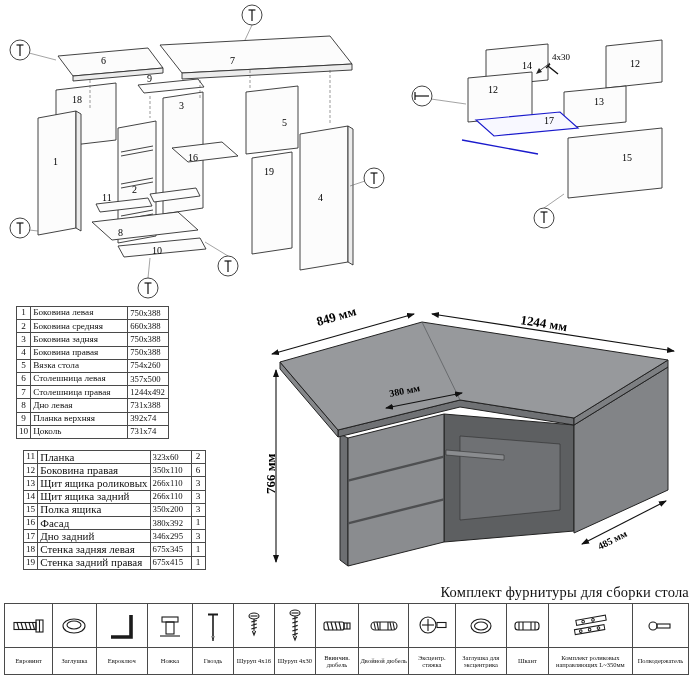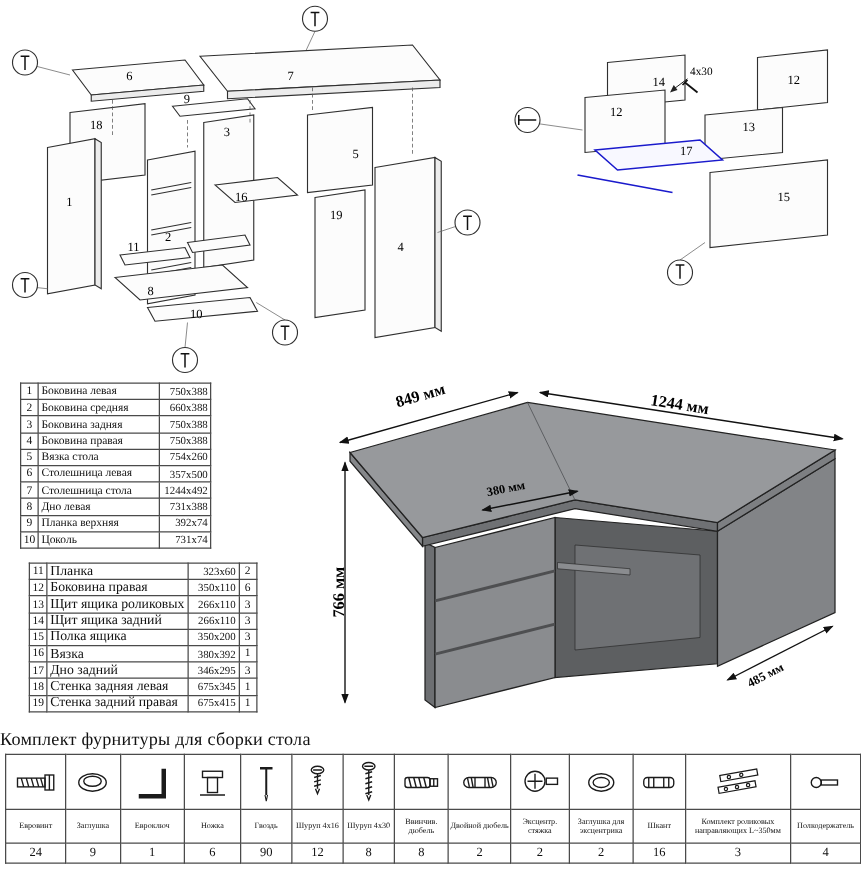--- a/index.html
+++ b/index.html
@@ -5,28 +5,28 @@
   *{margin:0;padding:0;box-sizing:border-box}
   html,body{background:#fff}
   body{font-family:"Liberation Serif",serif;color:#111}
   .sheet{position:relative;width:689px;height:700px;background:#fff;overflow:hidden}
   .abs{position:absolute}
   svg text{font-family:"Liberation Serif",serif}
   
   table{border-collapse:collapse}
   .parts td{border:1px solid #4a4a4a;font-size:9.2px;height:13.2px;padding:0 2px;white-space:nowrap;line-height:1}
   .parts td.num{width:14px;text-align:center}
-  .parts td.size{width:41px;text-align:right;font-size:8.7px}
+  .parts td.size{width:41px;text-align:left;font-size:8.7px}
   .parts td.qty{width:14px;text-align:center}
   .parts-a td.name{width:97px}
   .parts-b td.name{width:85px;font-size:11px}
   .parts-a{left:16px;top:306px}
   .parts-b{left:23px;top:450px}
   
-  .hw-title{left:0;top:584px;width:100%;text-align:left;font-size:14.5px;letter-spacing:.2px}
+  .hw-title{left:0;top:584px;width:100%;text-align:right;font-size:14.5px;letter-spacing:.2px}
   .hw{left:4px;top:603px;table-layout:fixed}
   .hw td{border:1px solid #4a4a4a;text-align:center;vertical-align:middle;overflow:hidden}
   .hw .ico-row td{height:44px}
   .hw .name-row td{height:27px;font-size:6.5px;line-height:1.12;padding:1px}
   .hw .qty-row td{height:16px;font-size:10px}
   .hw-ico{width:40px;height:40px;display:inline-block;vertical-align:middle}
   .diag-left{left:0;top:0}
   .diag-right{left:398px;top:22px}
   .desk{left:264px;top:298px}
 </style>
@@ -207,21 +207,21 @@
           <td class="name">Вязка стола</td>
           <td class="size">754x260</td>
         </tr>
       <tr>
           <td class="num">6</td>
           <td class="name">Столешница левая</td>
           <td class="size">357x500</td>
         </tr>
       <tr>
           <td class="num">7</td>
-          <td class="name">Столешница стола</td>
+          <td class="name">Столешница правая</td>
           <td class="size">1244x492</td>
         </tr>
       <tr>
           <td class="num">8</td>
           <td class="name">Дно левая</td>
           <td class="size">731x388</td>
         </tr>
       <tr>
           <td class="num">9</td>
           <td class="name">Планка верхняя</td>
@@ -262,21 +262,21 @@
           <td class="qty">3</td>
         </tr>
       <tr>
           <td class="num">15</td>
           <td class="name">Полка ящика</td>
           <td class="size">350x200</td>
           <td class="qty">3</td>
         </tr>
       <tr>
           <td class="num">16</td>
-          <td class="name">Вязка</td>
+          <td class="name">Фасад</td>
           <td class="size">380x392</td>
           <td class="qty">1</td>
         </tr>
       <tr>
           <td class="num">17</td>
           <td class="name">Дно задний</td>
           <td class="size">346x295</td>
           <td class="qty">3</td>
         </tr>
       <tr>
@@ -487,32 +487,16 @@
         <td>Шуруп 4x16</td>
         <td>Шуруп 4x30</td>
         <td>Ввинчив. дюбель</td>
         <td>Двойной дюбель</td>
         <td>Эксцентр. стяжка</td>
         <td>Заглушка для эксцентрика</td>
         <td>Шкант</td>
         <td>Комплект роликовых направляющих L~350мм</td>
         <td>Полкодержатель</td>
       </tr>
-      <tr class="qty-row">
-        <td>24</td>
-        <td>9</td>
-        <td>1</td>
-        <td>6</td>
-        <td>90</td>
-        <td>12</td>
-        <td>8</td>
-        <td>8</td>
-        <td>2</td>
-        <td>2</td>
-        <td>2</td>
-        <td>16</td>
-        <td>3</td>
-        <td>4</td>
-      </tr>
     </tbody>
   </table>
 
 </div>
 
 </body></html>

